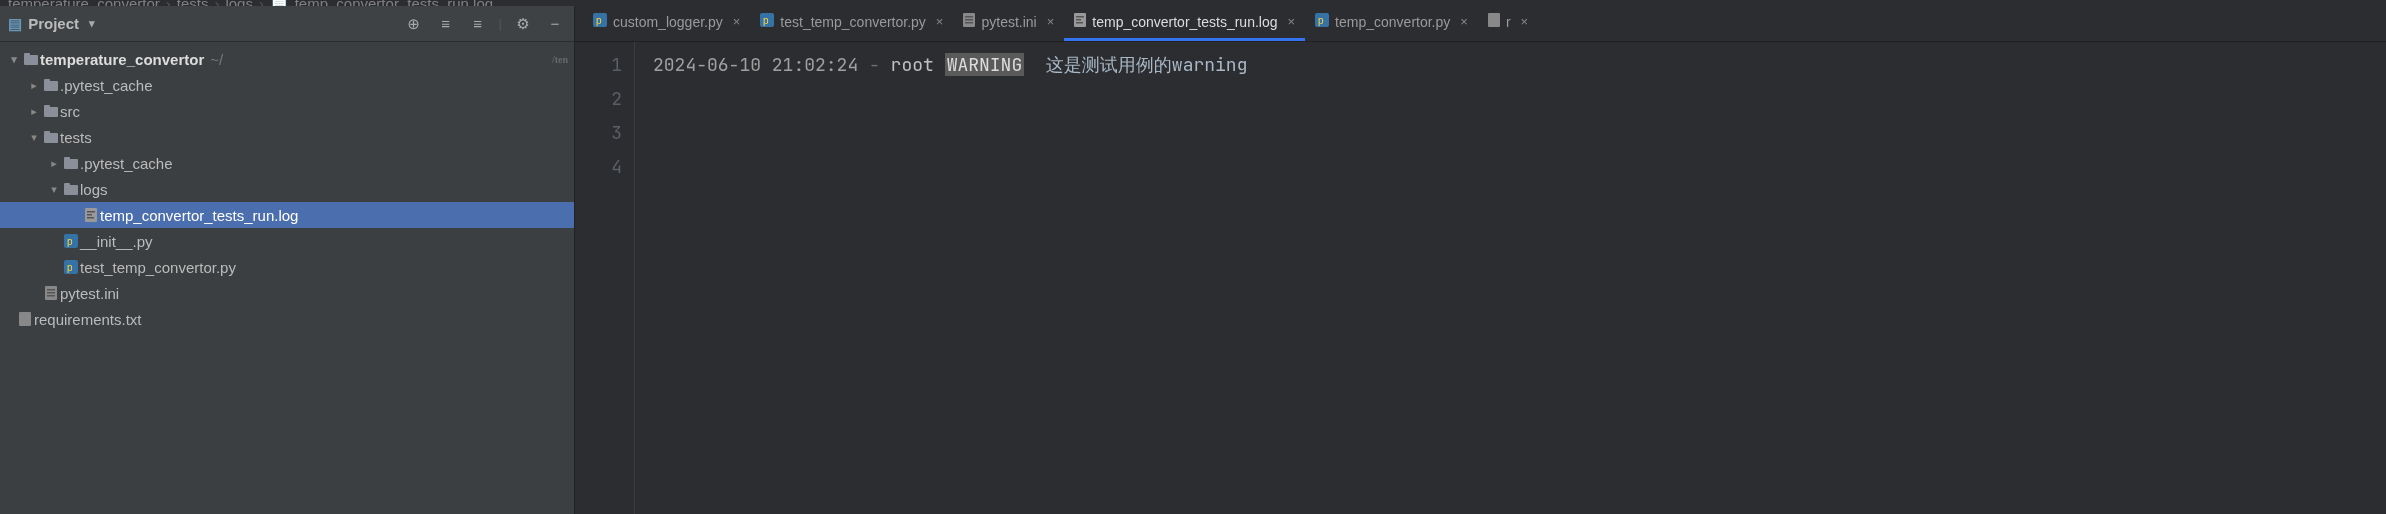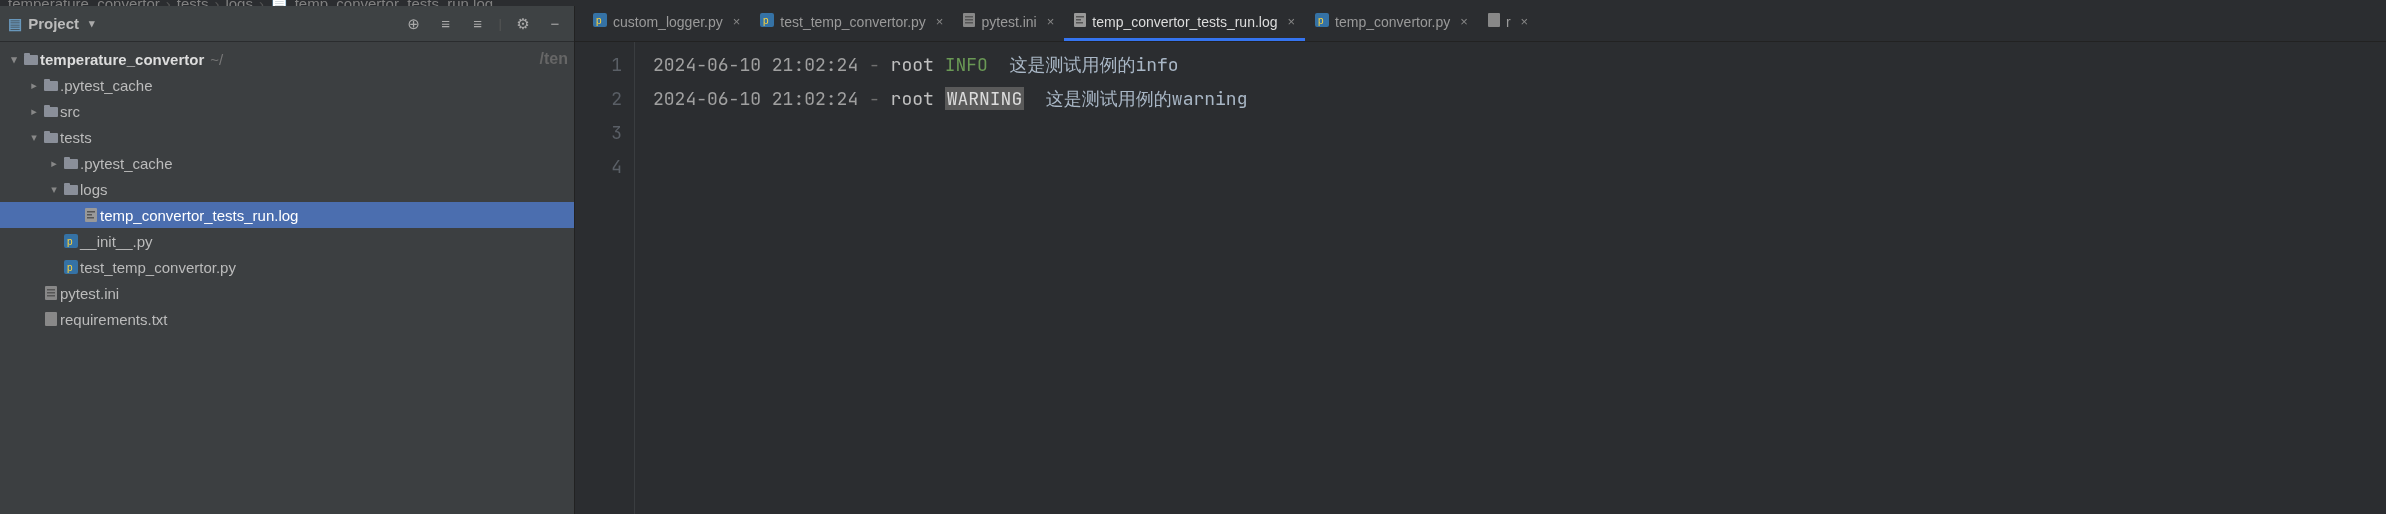--- a/index.html
+++ b/index.html
@@ -77,21 +77,21 @@
 .tree-row.selected { background: #4b6eaf; color: #fff; }
 .tree-row .arrow {
   width: 16px;
   text-align: center;
   color: #888;
   font-size: 11px;
 }
 .tree-row .arrow.none { visibility: hidden; }
 .tree-row .icon { width: 18px; display: inline-flex; justify-content: center; }
 .tree-row .dim { color: #777; margin-left: 6px; font-weight: normal; }
-.tree-row .extra { color: #666; font-size: 16px; }
+.tree-row .extra { color: #666; font-size: 10px; font-family: Liberation Serif, serif; }
 
 .editor {
   flex: 1;
   display: flex;
   flex-direction: column;
   background: #2b2d30;
 }
 .tabs {
   display: flex;
   height: 36px;
@@ -290,21 +290,21 @@
             <span class="icon">
               <svg width="12" height="14">
                 <rect class="ini-svg" width="12" height="14" rx="1"></rect>
                 <rect fill="#555" x="2" y="3" width="8" height="1.5"></rect>
                 <rect fill="#555" x="2" y="6" width="8" height="1.5"></rect>
                 <rect fill="#555" x="2" y="9" width="8" height="1.5"></rect>
               </svg>
             </span>
             <span>pytest.ini</span>
           </div>
-          <div class="tree-row" style="padding-left: 26px;">
+          <div class="tree-row" style="">
             <span class="arrow none">▸</span>
             <span class="icon">
               <svg width="12" height="14">
                 <rect class="file-svg" width="12" height="14" rx="1"></rect>
               </svg>
             </span>
             <span>requirements.txt</span>
           </div>
         </div>
     </div>
@@ -365,20 +365,19 @@
         </div>
       </div>
     <div class="code-area">
       <div class="gutter">
           <div>1</div>
           <div>2</div>
           <div>3</div>
           <div>4</div>
         </div>
       <div class="log-lines">
-          <div class="log-line"><span class="ts">2024-06-10 21:02:24</span><span class="sep"> - </span><span class="logger">root</span> <span class="lvl-info">INFO</span>  <span class="msg">这是测试用例的info</span></div>
           <div class="log-line"><span class="ts">2024-06-10 21:02:24</span><span class="sep"> - </span><span class="logger">root</span> <span class="lvl-warn">WARNING</span>  <span class="msg">这是测试用例的warning</span></div>
           <div class="log-line">&nbsp;</div>
         </div>
     </div>
   </div>
 
 </div>
 
 </body></html>

